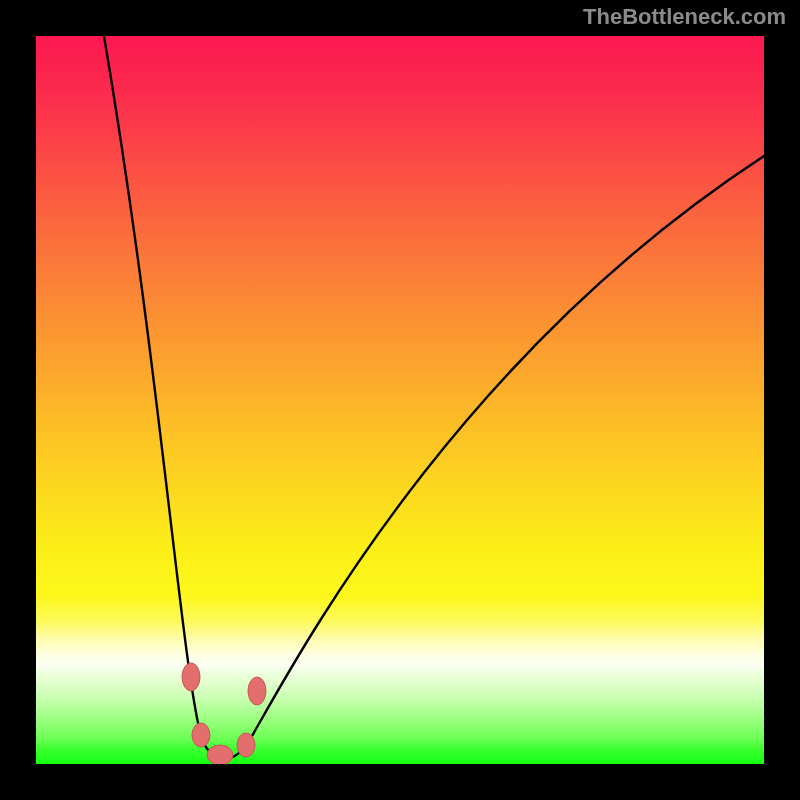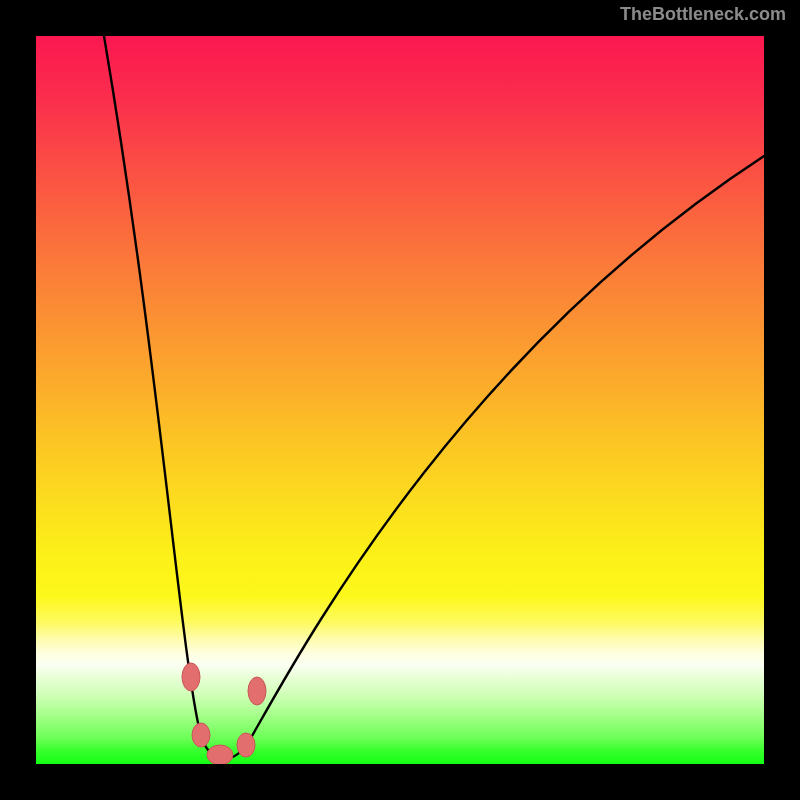--- a/index.html
+++ b/index.html
@@ -65,21 +65,21 @@
     width: 728px;
     height: 728px;
   }
   .watermark {
     position: absolute;
     top: 4px;
     right: 14px;
     text-align: right;
     font-family: Arial, Helvetica, sans-serif;
     font-weight: 600;
-    font-size: 18px;
+    font-size: 22px;
     color: #8b8b8b;
     letter-spacing: 0px;
   }
 </style>
 </head>
 <body>
 
 <div class="frame">
 
   <div class="plot">

